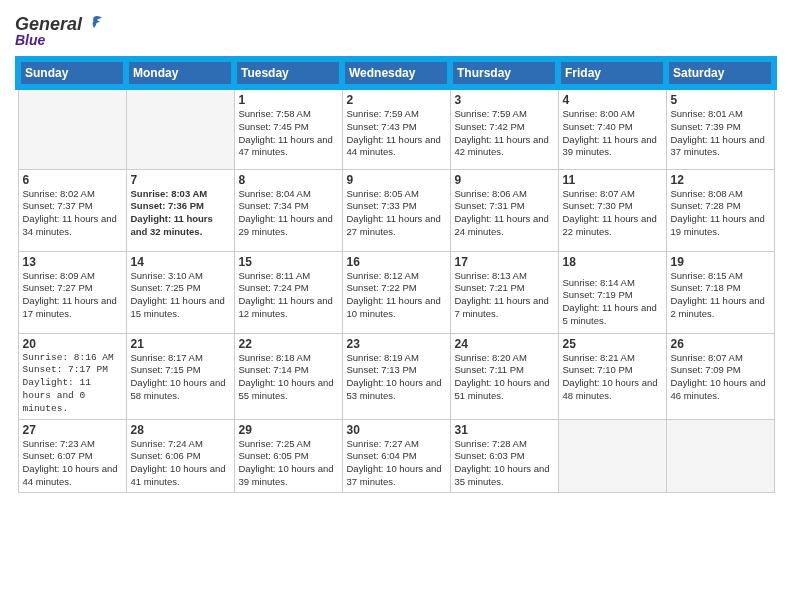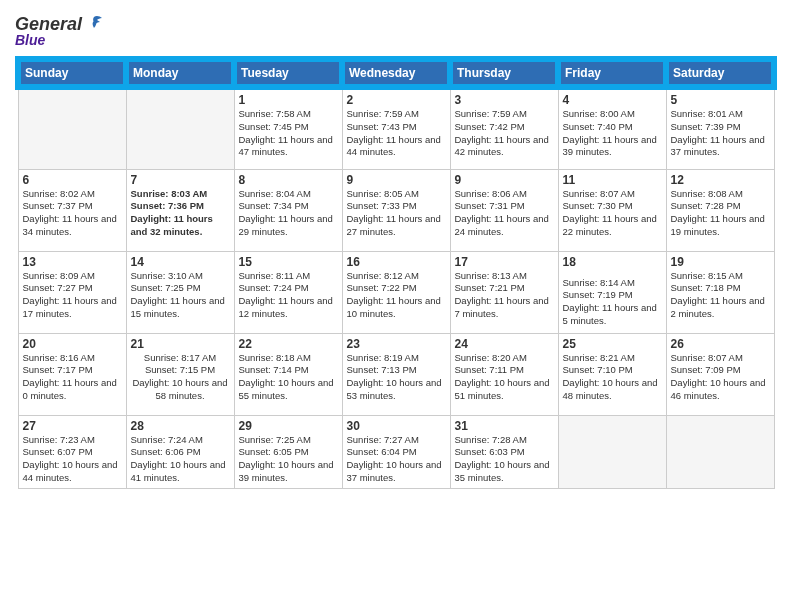--- a/index.html
+++ b/index.html
@@ -234,27 +234,27 @@
           <td>
             <span class="day-num">19</span>
             <div class="day-info" style="white-space: pre-line;">Sunrise: 8:15 AM
 Sunset: 7:18 PM
 Daylight: 11 hours and 2 minutes.</div>
           </td>
         </tr>
         <tr>
           <td>
             <span class="day-num">20</span>
-            <div class="day-info" style="white-space: pre-line;">Sunrise: 8:16 AM
+            <div class="day-info" style="white-space: pre-line; font-family: Liberation Mono, monospace;">Sunrise: 8:16 AM
 Sunset: 7:17 PM
 Daylight: 11 hours and 0 minutes.</div>
           </td>
           <td>
             <span class="day-num">21</span>
-            <div class="day-info" style="white-space: pre-line; text-align: center;">Sunrise: 8:17 AM
+            <div class="day-info" style="white-space: pre-line;">Sunrise: 8:17 AM
 Sunset: 7:15 PM
 Daylight: 10 hours and 58 minutes.</div>
           </td>
           <td>
             <span class="day-num">22</span>
             <div class="day-info" style="white-space: pre-line;">Sunrise: 8:18 AM
 Sunset: 7:14 PM
 Daylight: 10 hours and 55 minutes.</div>
           </td>
           <td>

